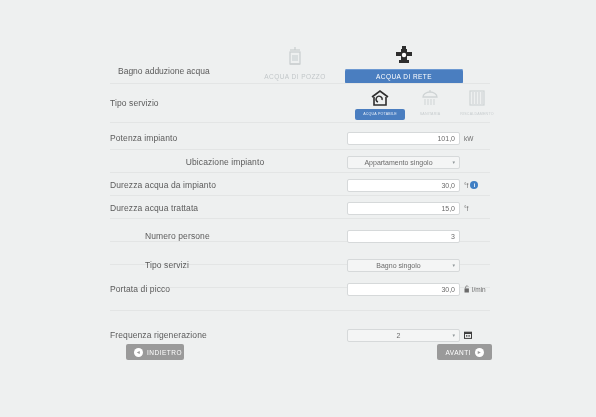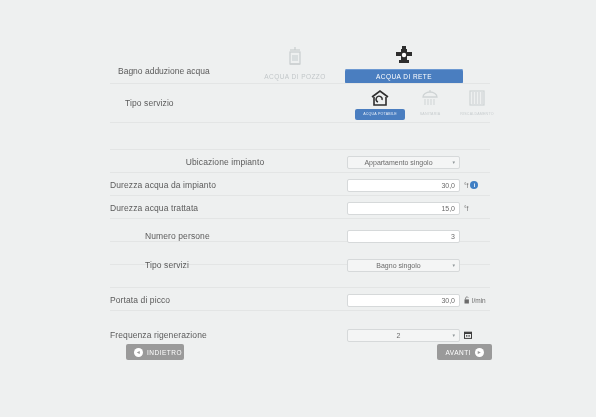--- a/index.html
+++ b/index.html
@@ -272,21 +272,21 @@
         <rect x="7" y="0" width="4" height="3" fill="#2e2e2e"></rect>
         <rect x="4" y="14" width="10" height="3" fill="#2e2e2e"></rect>
         <circle cx="9" cy="9" r="2.2" fill="#ffffff"></circle>
       </svg>
     </div>
     <span class="src-btn active">ACQUA DI RETE</span>
   </div>
 
   <div class="sep" style="top:83px;"></div>
 
-  <div class="row" style="top:80px; height:40px; align-items:flex-end;margin-left:15px;">
+  <div class="row" style="top:80px; height:40px; align-items:flex-end;">
     <div class="row-label" style="padding-bottom:12px;">Tipo servizio</div>
   </div>
 
   <div class="svc" style="left:355px; top:85px;">
     <div class="svc-icon">
       <svg width="20" height="18" viewBox="0 0 20 18">
         <path d="M2 8 L10 2 L18 8" fill="none" stroke="#2e2e2e" stroke-width="1.6"></path>
         <path d="M4 8 L4 16 L16 16 L16 8" fill="none" stroke="#2e2e2e" stroke-width="1.6"></path>
         <path d="M8 13 a3 3 0 1 1 4 -2" fill="none" stroke="#2e2e2e" stroke-width="1.4"></path>
       </svg>
@@ -316,20 +316,31 @@
         <line x1="9" y1="3" x2="9" y2="15" stroke="#cfd4d5" stroke-width="1.1"></line>
         <line x1="12" y1="3" x2="12" y2="15" stroke="#cfd4d5" stroke-width="1.1"></line>
         <line x1="15" y1="3" x2="15" y2="15" stroke="#cfd4d5" stroke-width="1.1"></line>
       </svg>
     </div>
     <span class="svc-btn inactive">RISCALDAMENTO</span>
   </div>
 
   <div class="sep" style="top:122px;"></div>
 
+  <div class="row" style="top:127px;">
+    <div class="row-label">Potenza impianto</div>
+    <div class="row-control">
+      <div class="field">
+        <span>101,0</span>
+      </div>
+      <div class="unit">
+        <span>kW</span>
+      </div>
+    </div>
+  </div>
   <div class="sep" style="top:149px;"></div>
 
   <div class="row" style="top:151px;text-align:center;">
     <div class="row-label">Ubicazione impianto</div>
     <div class="row-control">
       <div class="select">
         <span>Appartamento singolo</span>
         <span class="caret">▾</span>
       </div>
       <div class="unit-blank"></div>
@@ -382,21 +393,21 @@
     <div class="row-control">
       <div class="select">
         <span>Bagno singolo</span>
         <span class="caret">▾</span>
       </div>
       <div class="unit-blank"></div>
     </div>
   </div>
   <div class="sep" style="top:287px;"></div>
 
-  <div class="row" style="top:289px;">
+  <div class="row" style="top:278px;">
     <div class="row-label">Portata di picco</div>
     <div class="row-control">
       <div class="field">
         <span>30,0</span>
       </div>
       <div class="unit">
         <span class="glyph">
           <svg width="6" height="8" viewBox="0 0 6 8">
             <rect x="0.5" y="3.4" width="4.4" height="4.1" fill="#6b6b6b"></rect>
             <path d="M1.6 3.4 V2.1 a1.4 1.4 0 0 1 2.6 -0.5" fill="none" stroke="#6b6b6b" stroke-width="0.8"></path>

